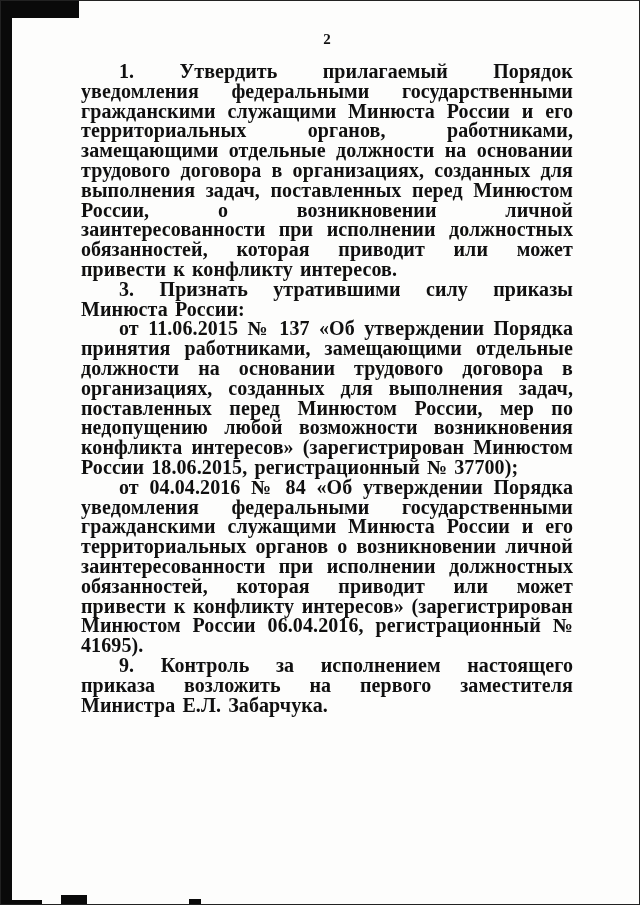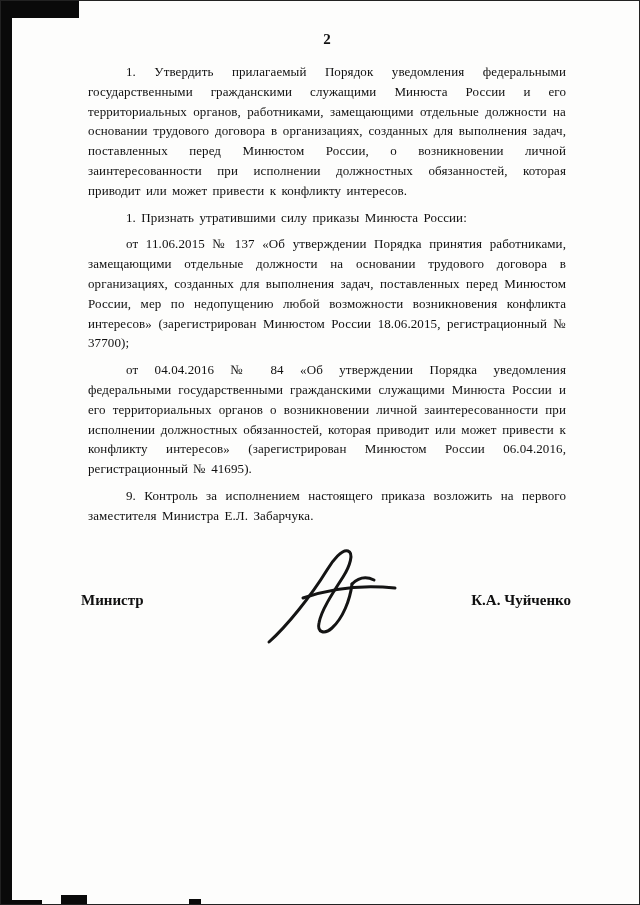--- a/index.html
+++ b/index.html
@@ -37,23 +37,23 @@
     top: 30px;
     width: 492px;
   }
   .page-number {
     text-align: center;
     font-weight: bold;
     font-size: 15px;
     margin-bottom: 14px;
   }
   p.par {
-    margin: 7px;
-    font-weight: normal;
-    font-size: 13px;
+    margin: 0;
+    font-weight: bold;
+    font-size: 20px;
     line-height: 19.8px;
     text-align: justify;
     text-indent: 38px;
     word-spacing: 2px;
     letter-spacing: 0.1px;
   }
   .sig-row {
     position: relative;
     margin-top: 58px;
     height: 110px;
@@ -73,33 +73,20 @@
   <div class="artifact top-left"></div>
   <div class="artifact bottom-mark-1"></div>
   <div class="artifact bottom-mark-2"></div>
   <div class="artifact bottom-mark-3"></div>
 
   <div class="content">
 
     <div class="page-number">2</div>
 
     <p class="par">1. Утвердить прилагаемый Порядок уведомления федеральными государственными гражданскими служащими Минюста России и его территориальных органов, работниками, замещающими отдельные должности на основании трудового договора в организациях, созданных для выполнения задач, поставленных перед Минюстом России, о возникновении личной заинтересованности при исполнении должностных обязанностей, которая приводит или может привести к конфликту интересов.</p>
-    <p class="par">1. Признать утратившими силу приказы Минюста России:</p>
+    <p class="par">3. Признать утратившими силу приказы Минюста России:</p>
     <p class="par">от 11.06.2015 № 137 «Об утверждении Порядка принятия работниками, замещающими отдельные должности на основании трудового договора в организациях, созданных для выполнения задач, поставленных перед Минюстом России, мер по недопущению любой возможности возникновения конфликта интересов» (зарегистрирован Минюстом России 18.06.2015, регистрационный № 37700);</p>
     <p class="par">от 04.04.2016 № 84 «Об утверждении Порядка уведомления федеральными государственными гражданскими служащими Минюста России и его территориальных органов о возникновении личной заинтересованности при исполнении должностных обязанностей, которая приводит или может привести к конфликту интересов» (зарегистрирован Минюстом России 06.04.2016, регистрационный № 41695).</p>
     <p class="par">9. Контроль за исполнением настоящего приказа возложить на первого заместителя Министра Е.Л. Забарчука.</p>
 
-    <div class="sig-row">
-      <span class="sig-title">Министр</span>
-
-      <svg class="sig-svg" width="160" height="115" viewBox="0 0 160 115" aria-hidden="true">
-        <g fill="none" stroke="#141414" stroke-width="3" stroke-linecap="round" stroke-linejoin="round">
-          <path d="M8,104 C26,88 50,58 66,32 C72,22 81,11 87,13 C93,15 89,28 82,39 C71,56 60,73 58,85 C56,94 63,97 71,90 C82,80 89,62 91,46"></path>
-          <path d="M42,60 C68,51 98,46 134,50"></path>
-          <path d="M91,46 C97,40 105,38 113,42"></path>
-        </g>
-      </svg>
-
-      <span class="sig-name">К.А. Чуйченко</span>
-    </div>
 
   </div>
 </div>
 
 </body></html>

